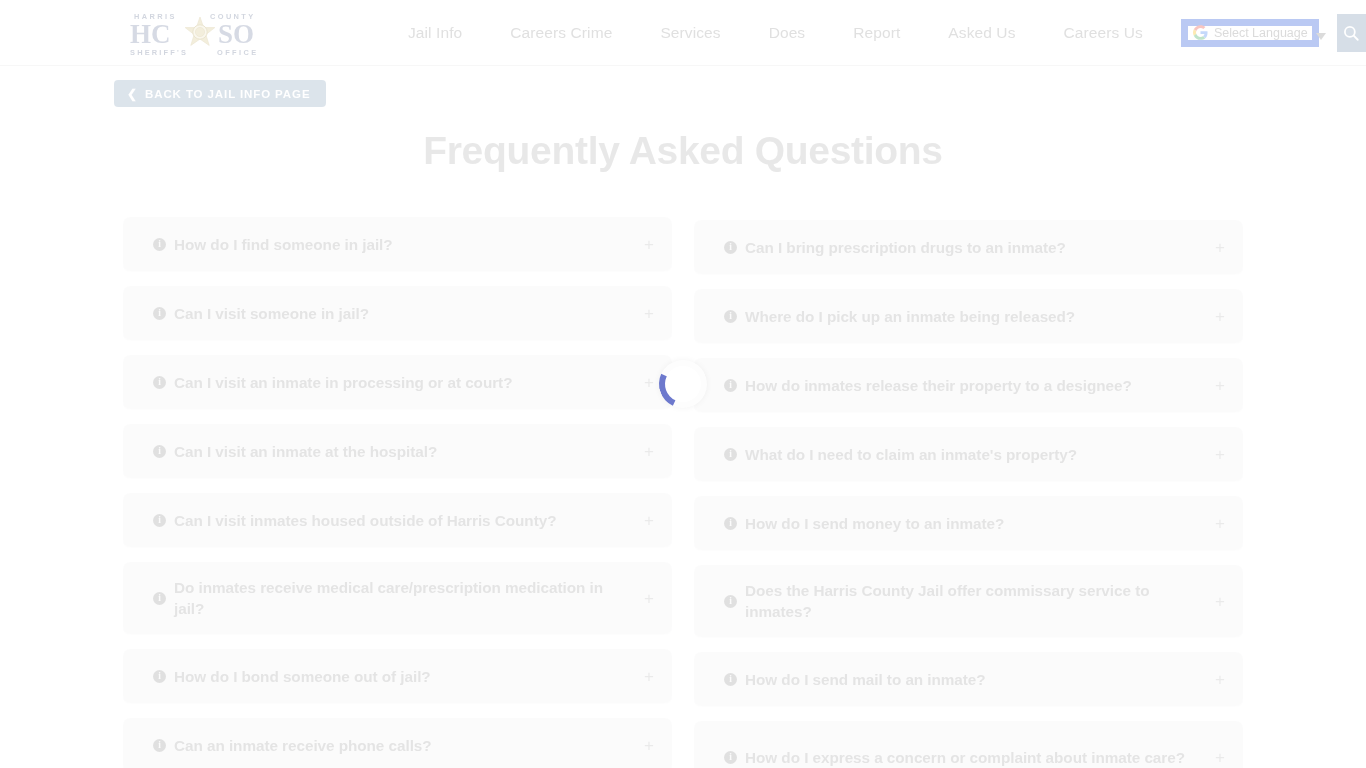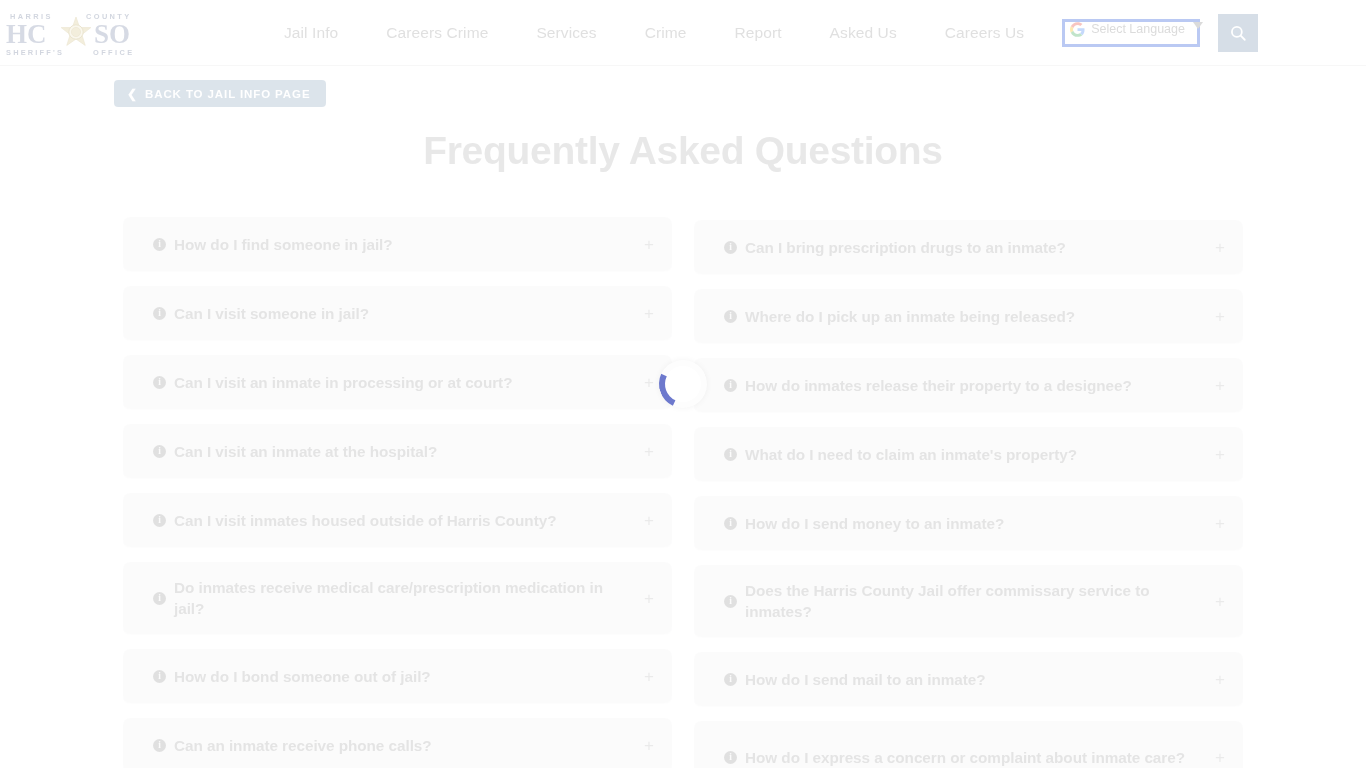--- a/index.html
+++ b/index.html
@@ -17,20 +17,21 @@
   
   .site-header {
     height: 66px;
     border-bottom: 1px solid #e7e7e7;
     display: flex;
     align-items: center;
     background: #ffffff;
     position: relative;
   }
   .logo-wrap {
+    margin-left: 124px;
     width: 152px; height: 50px;
     display: flex; align-items: center; 
     position: relative;
   }
   .logo-svg { width: 152px; height: 50px; display:block; }
 
   .main-nav {
     display: flex;
     align-items: center;
     gap: 16px;
@@ -43,23 +44,23 @@
     padding: 0 16px;
     white-space: nowrap;
     cursor: pointer;
     text-decoration: none;
   }
 
   
   .translate-widget {
     margin-left: 22px;
     width: 138px; height: 28px;
-    border: 3px solid #1d4ed8;
+    border: 7px solid #1d4ed8;
     background: #fff;
-    display: flex; align-items: flex-start;
+    display: flex; align-items: flex-end;
     font-size: 12.5px; color: #808080;
     padding: 0 3px 0 5px;
     position: relative;
   }
   .g-logo { width: 15px; height: 15px; flex: 0 0 15px; margin-right: 6px; }
   .translate-label { flex: 1; white-space: nowrap; font-size: 12.5px; color:#8a8a8a; }
   .translate-divider { width:1px; height:16px; background:#d8d8d8; margin:0 6px 0 2px; }
   .caret-down {
     width: 0; height: 0;
     border-left: 5px solid transparent;
@@ -199,21 +200,21 @@
           </g>
           <text x="6" y="47" font-family="Liberation Sans, sans-serif" font-size="7.4" letter-spacing="2.2" fill="#6d7b99" font-weight="600">SHERIFF'S</text>
           <text x="93" y="47" font-family="Liberation Sans, sans-serif" font-size="7.4" letter-spacing="2.4" fill="#6d7b99" font-weight="600">OFFICE</text>
         </svg>
       </div>
 
       <nav class="main-nav">
         <a class="nav-item">Jail Info</a>
         <a class="nav-item">Careers Crime</a>
         <a class="nav-item">Services</a>
-        <a class="nav-item">Crime</a>
+        <a class="nav-item">Does</a>
         <a class="nav-item">Report</a>
         <a class="nav-item">Asked Us</a>
         <a class="nav-item">Careers Us</a>
       </nav>
 
       <div class="translate-widget">
         <svg class="g-logo" viewBox="0 0 48 48">
           <path fill="#EA4335" d="M24 9.5c3.5 0 6.6 1.2 9 3.6l6.7-6.7C35.6 2.6 30.2.5 24 .5 14.6.5 6.5 5.9 2.6 13.8l7.8 6.1C12.3 14 17.6 9.5 24 9.5z"></path>
           <path fill="#4285F4" d="M46.5 24.5c0-1.6-.1-3.1-.4-4.5H24v9h12.7c-.6 3-2.3 5.5-4.8 7.2l7.6 5.9c4.4-4.1 7-10.2 7-17.6z"></path>
           <path fill="#FBBC05" d="M10.4 28.4c-.5-1.4-.8-2.9-.8-4.4s.3-3 .8-4.4l-7.8-6.1C1 16.6 0 20.2 0 24s1 7.4 2.6 10.5l7.8-6.1z"></path>

